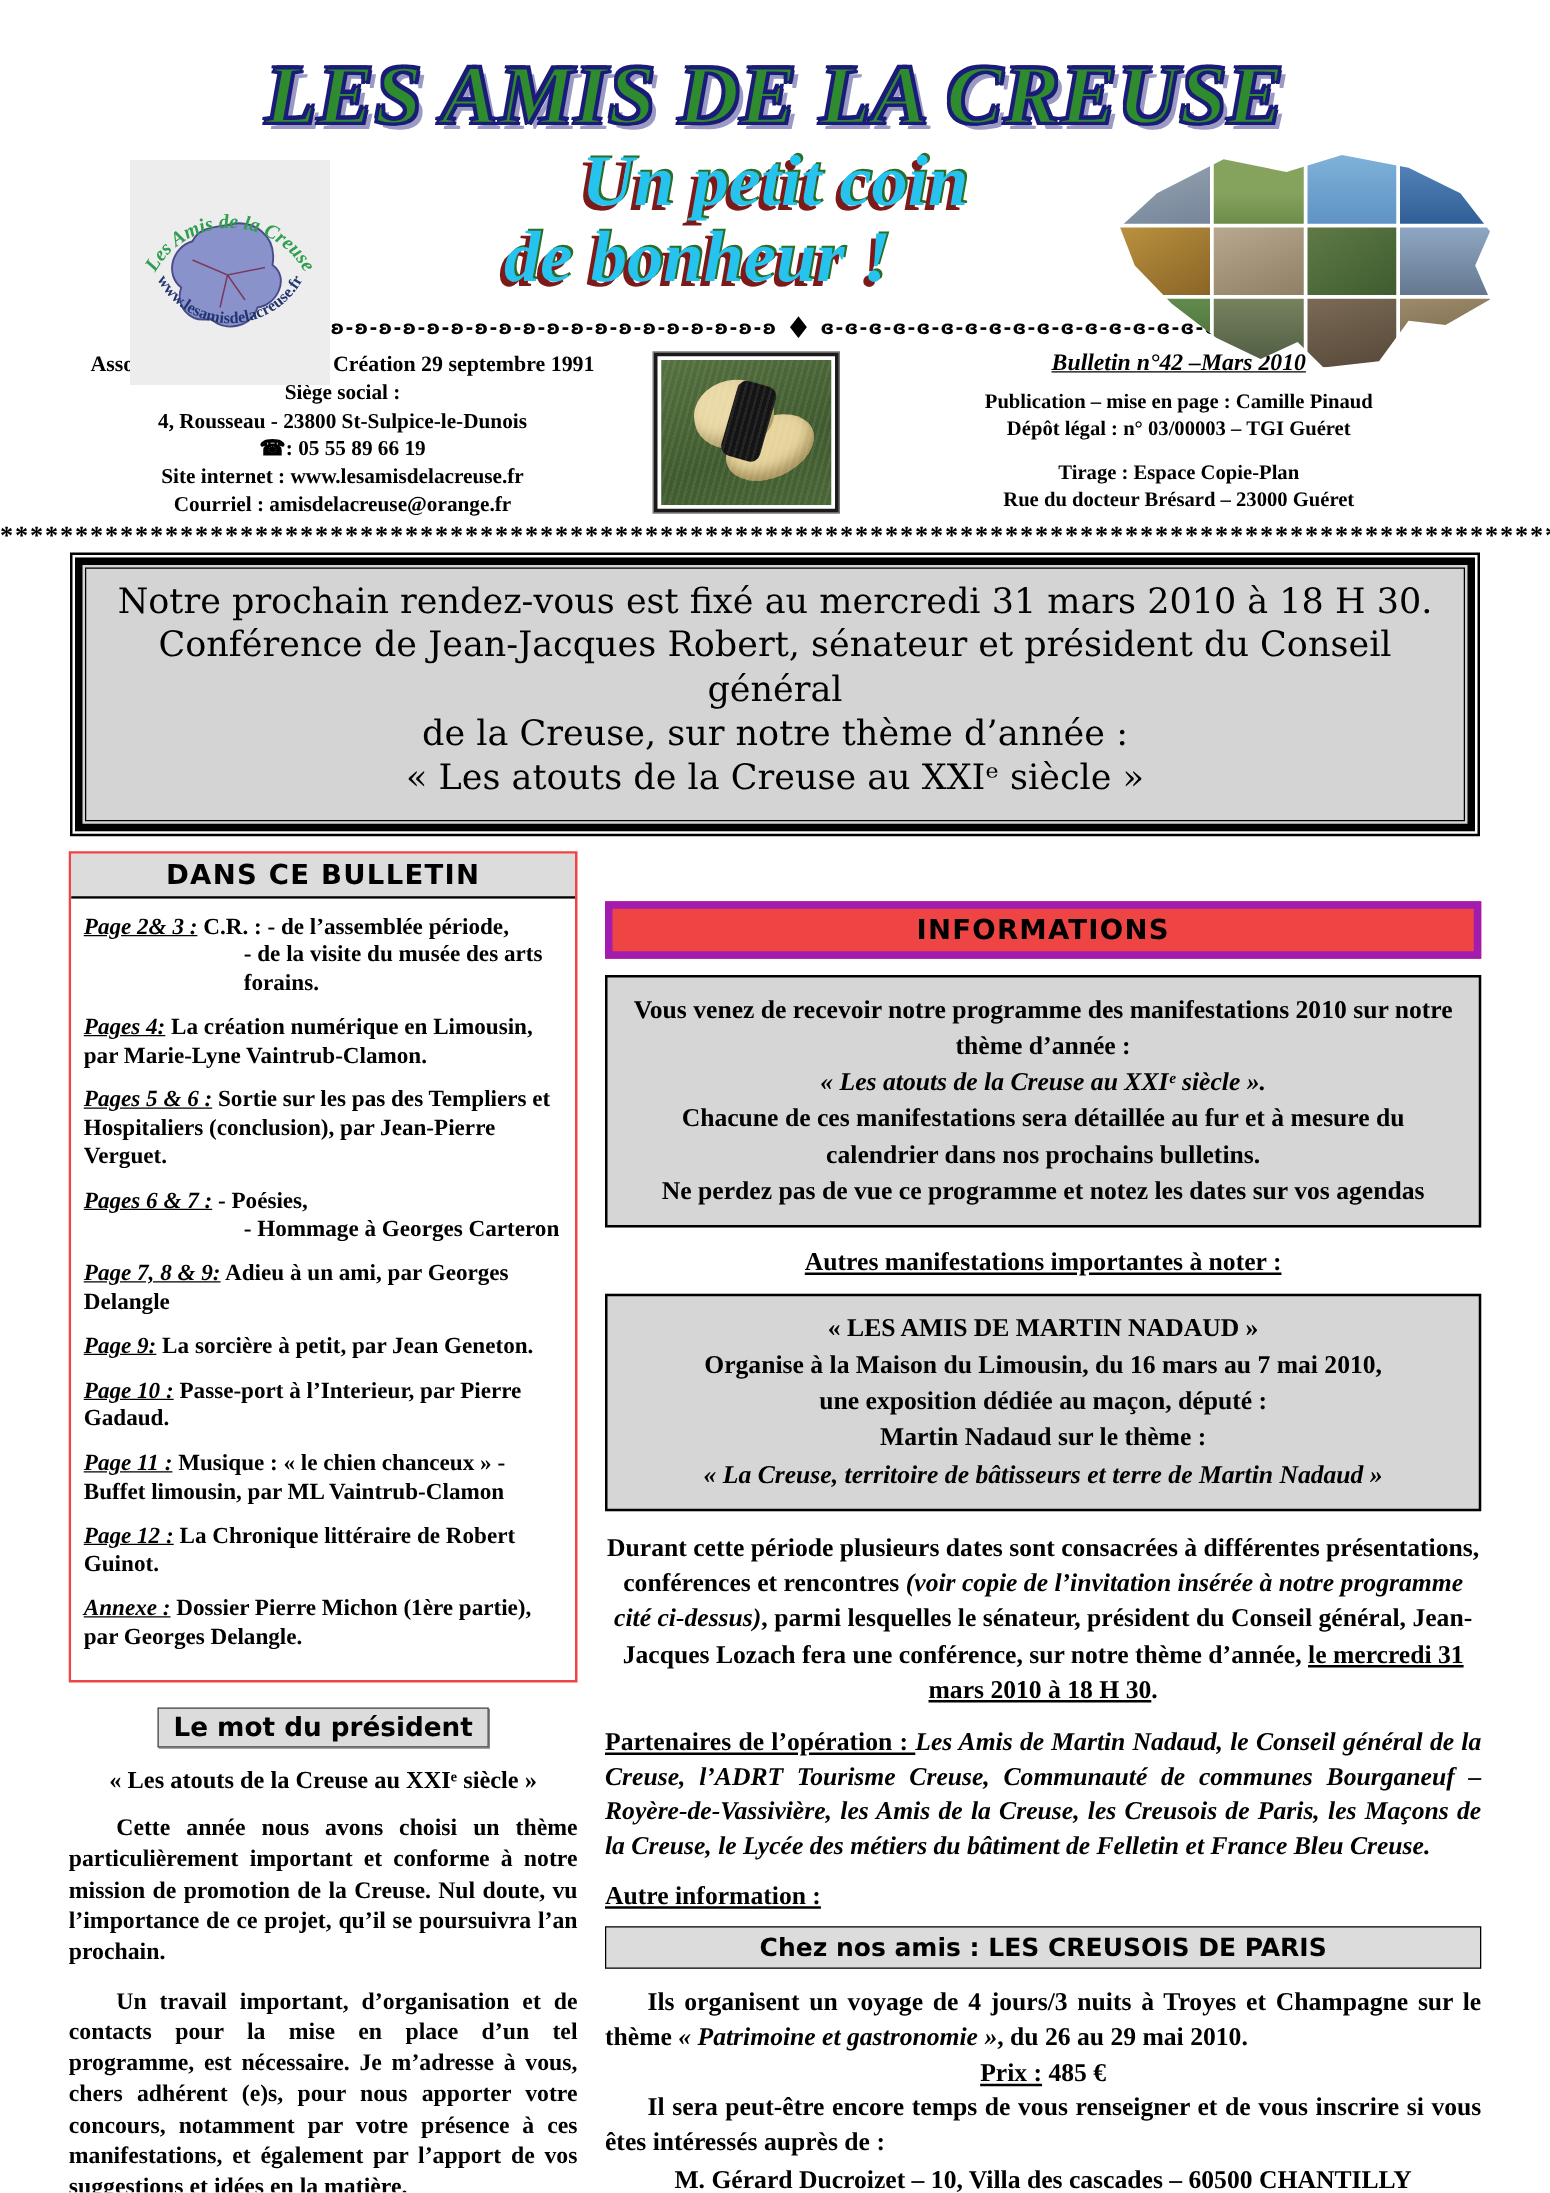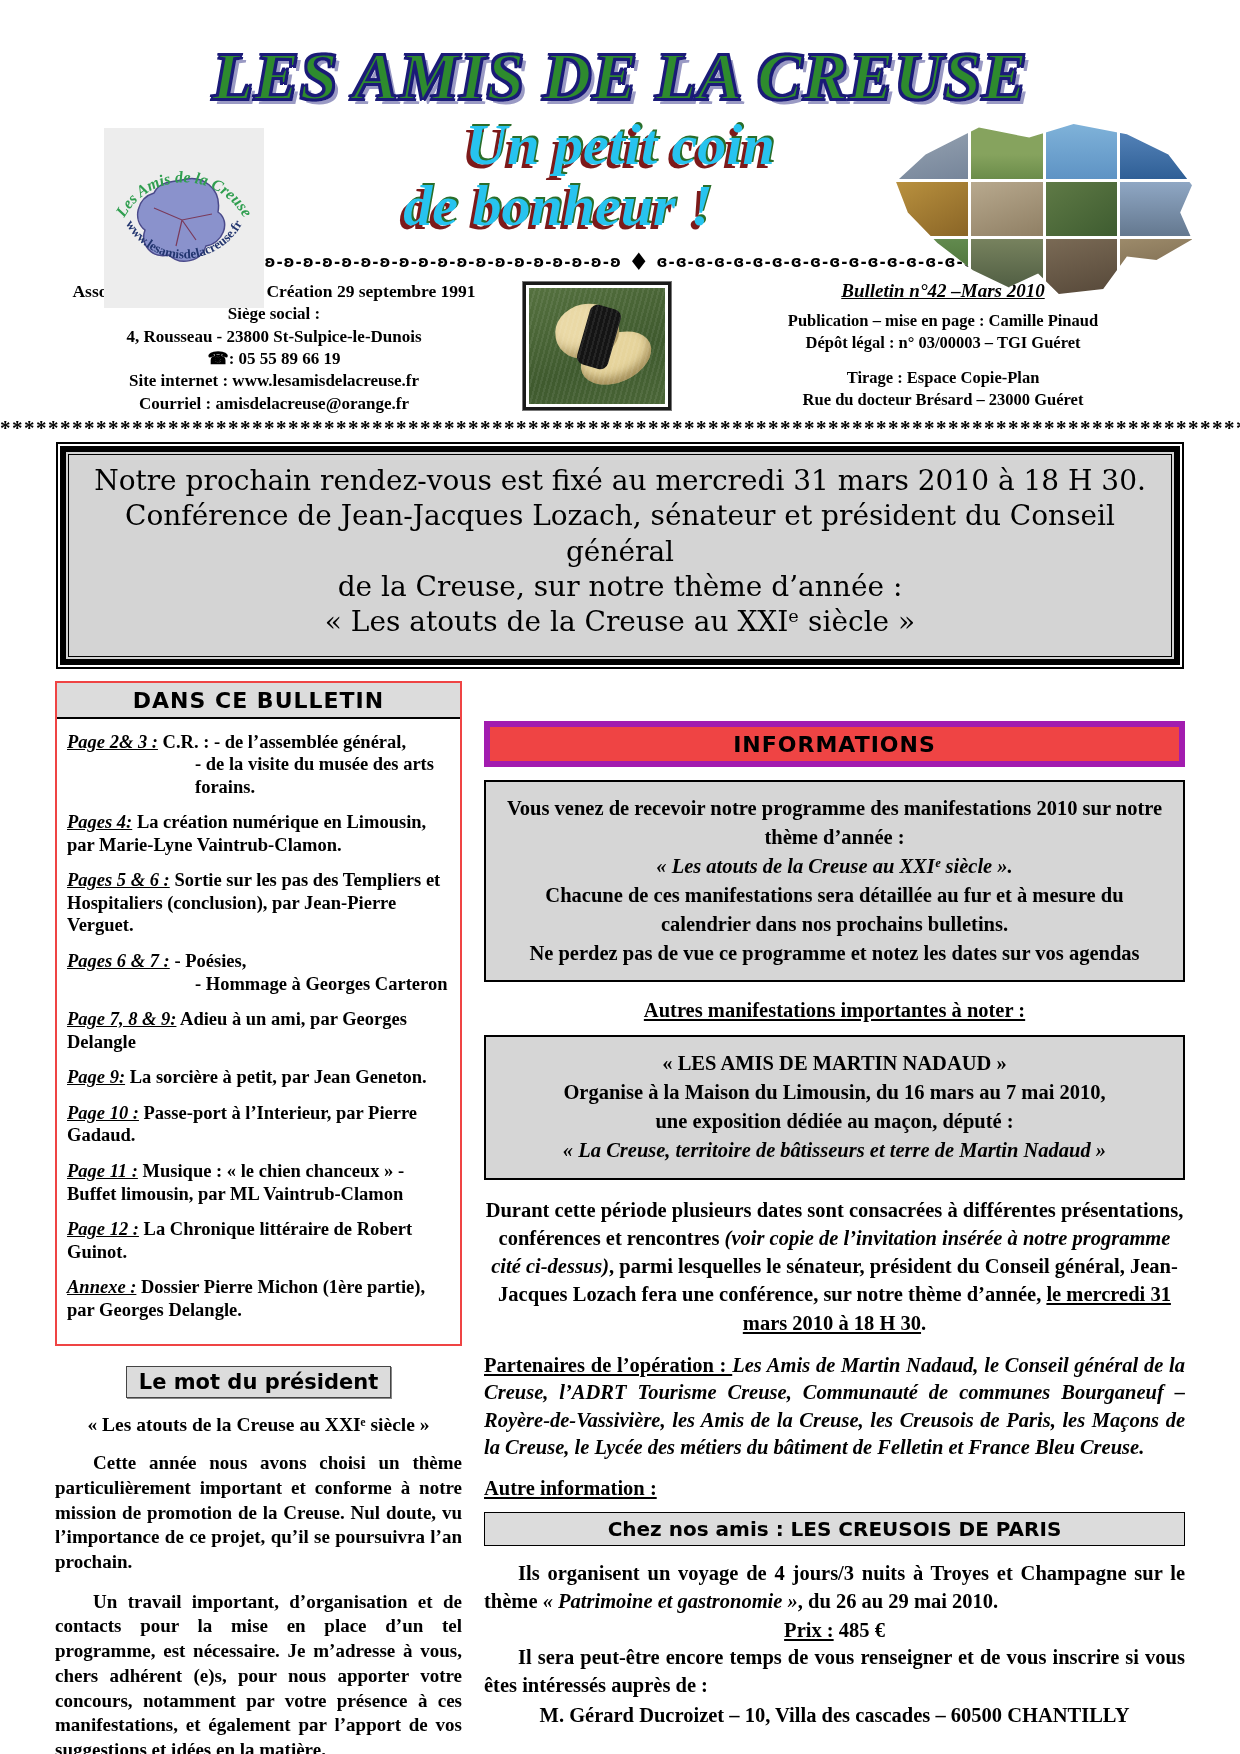--- a/index.html
+++ b/index.html
@@ -229,36 +229,36 @@
       <div class="row">Tirage : Espace Copie-Plan</div>
       <div class="row">Rue du docteur Brésard – 23000 Guéret</div>
     </div>
   </div>
 
   <div class="asterisk-line">************************************************************************************************************************</div>
 
   <div class="important-box">
     <div class="important-inner">
       <div class="important-line">Notre prochain rendez-vous est fixé au mercredi 31 mars 2010 à 18 H 30.</div>
-      <div class="important-line">Conférence de Jean-Jacques Lozach, sénateur et président du Conseil général</div>
+      <div class="important-line">Conférence de Jean-Jacques Robert, sénateur et président du Conseil général</div>
       <div class="important-line">de la Creuse, sur notre thème d’année :</div>
       <div class="important-line">« Les atouts de la Creuse au XXIᵉ siècle »</div>
     </div>
   </div>
 
   <div class="columns">
 
     <div class="col-left">
       <div class="toc-box">
         <div class="box-header">DANS CE BULLETIN</div>
         <div class="toc-body">
 
           <div class="toc-item">
             <span class="toc-label">Page 2&amp; 3 :</span>
-            <span>C.R. : - de l’assemblée général,</span>
+            <span>C.R. : - de l’assemblée période,</span>
             <div class="toc-line2">- de la visite du musée des arts forains.</div>
           </div>
 
           <div class="toc-item">
             <span class="toc-label">Pages 4:</span>
             <span>La création numérique en Limousin, par Marie-Lyne Vaintrub-Clamon.</span>
           </div>
 
           <div class="toc-item">
             <span class="toc-label">Pages 5 &amp; 6 :</span>
@@ -322,20 +322,21 @@
         <div>Chacune de ces manifestations sera détaillée au fur et à mesure du calendrier dans nos prochains bulletins.</div>
         <div>Ne perdez pas de vue ce programme et notez les dates sur vos agendas</div>
       </div>
 
       <div class="autres-heading">Autres manifestations importantes à noter :</div>
 
       <div class="gray-box">
         <div>« LES AMIS DE MARTIN NADAUD »</div>
         <div>Organise à la Maison du Limousin, du 16 mars au 7 mai 2010,</div>
         <div>une exposition dédiée au maçon, député :</div>
+        <div>Martin Nadaud sur le thème :</div>
         <div class="it">« La Creuse, territoire de bâtisseurs et terre de Martin Nadaud »</div>
       </div>
 
       <div class="durant">
         <span>Durant cette période plusieurs dates sont consacrées à différentes présentations, conférences et rencontres </span><span class="it">(voir copie de l’invitation insérée à notre programme cité ci-dessus)</span><span>, parmi lesquelles le sénateur, président du Conseil général, Jean-Jacques Lozach fera une conférence, sur notre thème d’année, </span><span class="u">le mercredi 31 mars 2010 à 18 H 30</span><span>.</span>
       </div>
 
       <div class="partenaires">
         <span class="u">Partenaires de l’opération : </span><span class="text">Les Amis de Martin Nadaud, le Conseil général de la Creuse, l’ADRT Tourisme Creuse, Communauté de communes Bourganeuf – Royère-de-Vassivière, les Amis de la Creuse, les Creusois de Paris, les Maçons de la Creuse, le Lycée des métiers du bâtiment de Felletin et France Bleu Creuse.</span>
       </div>

